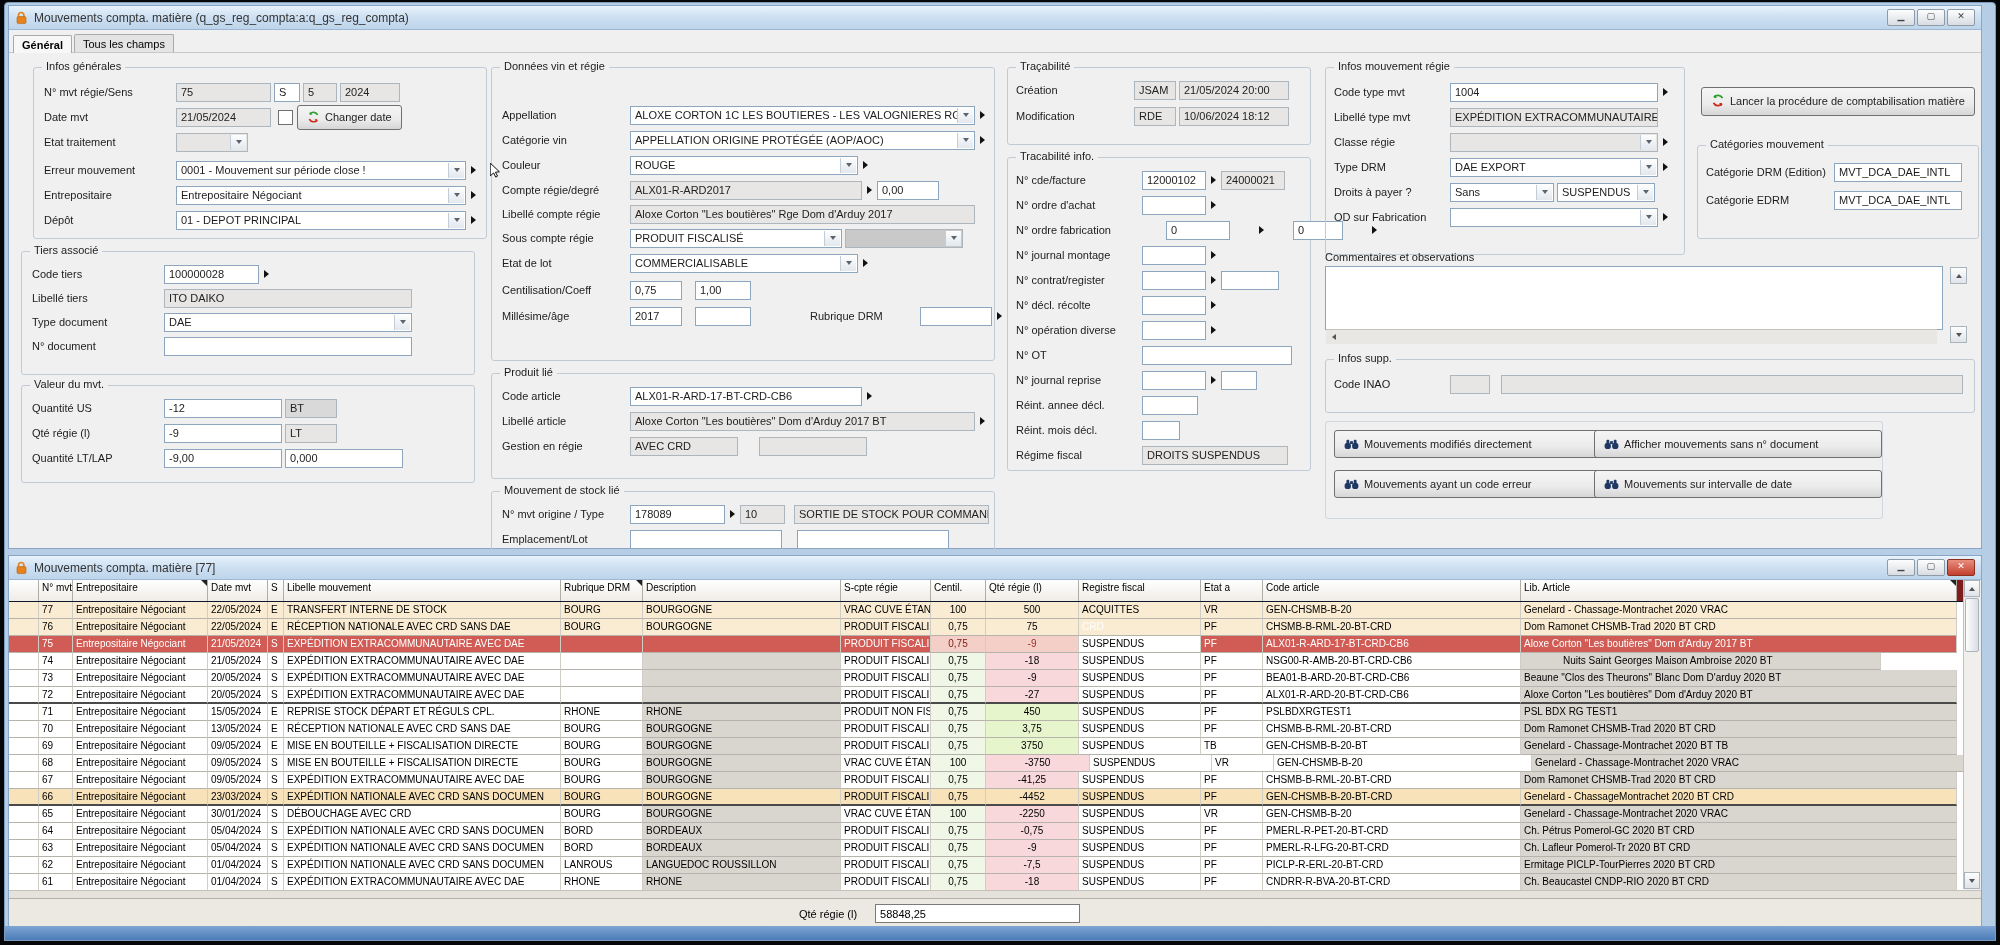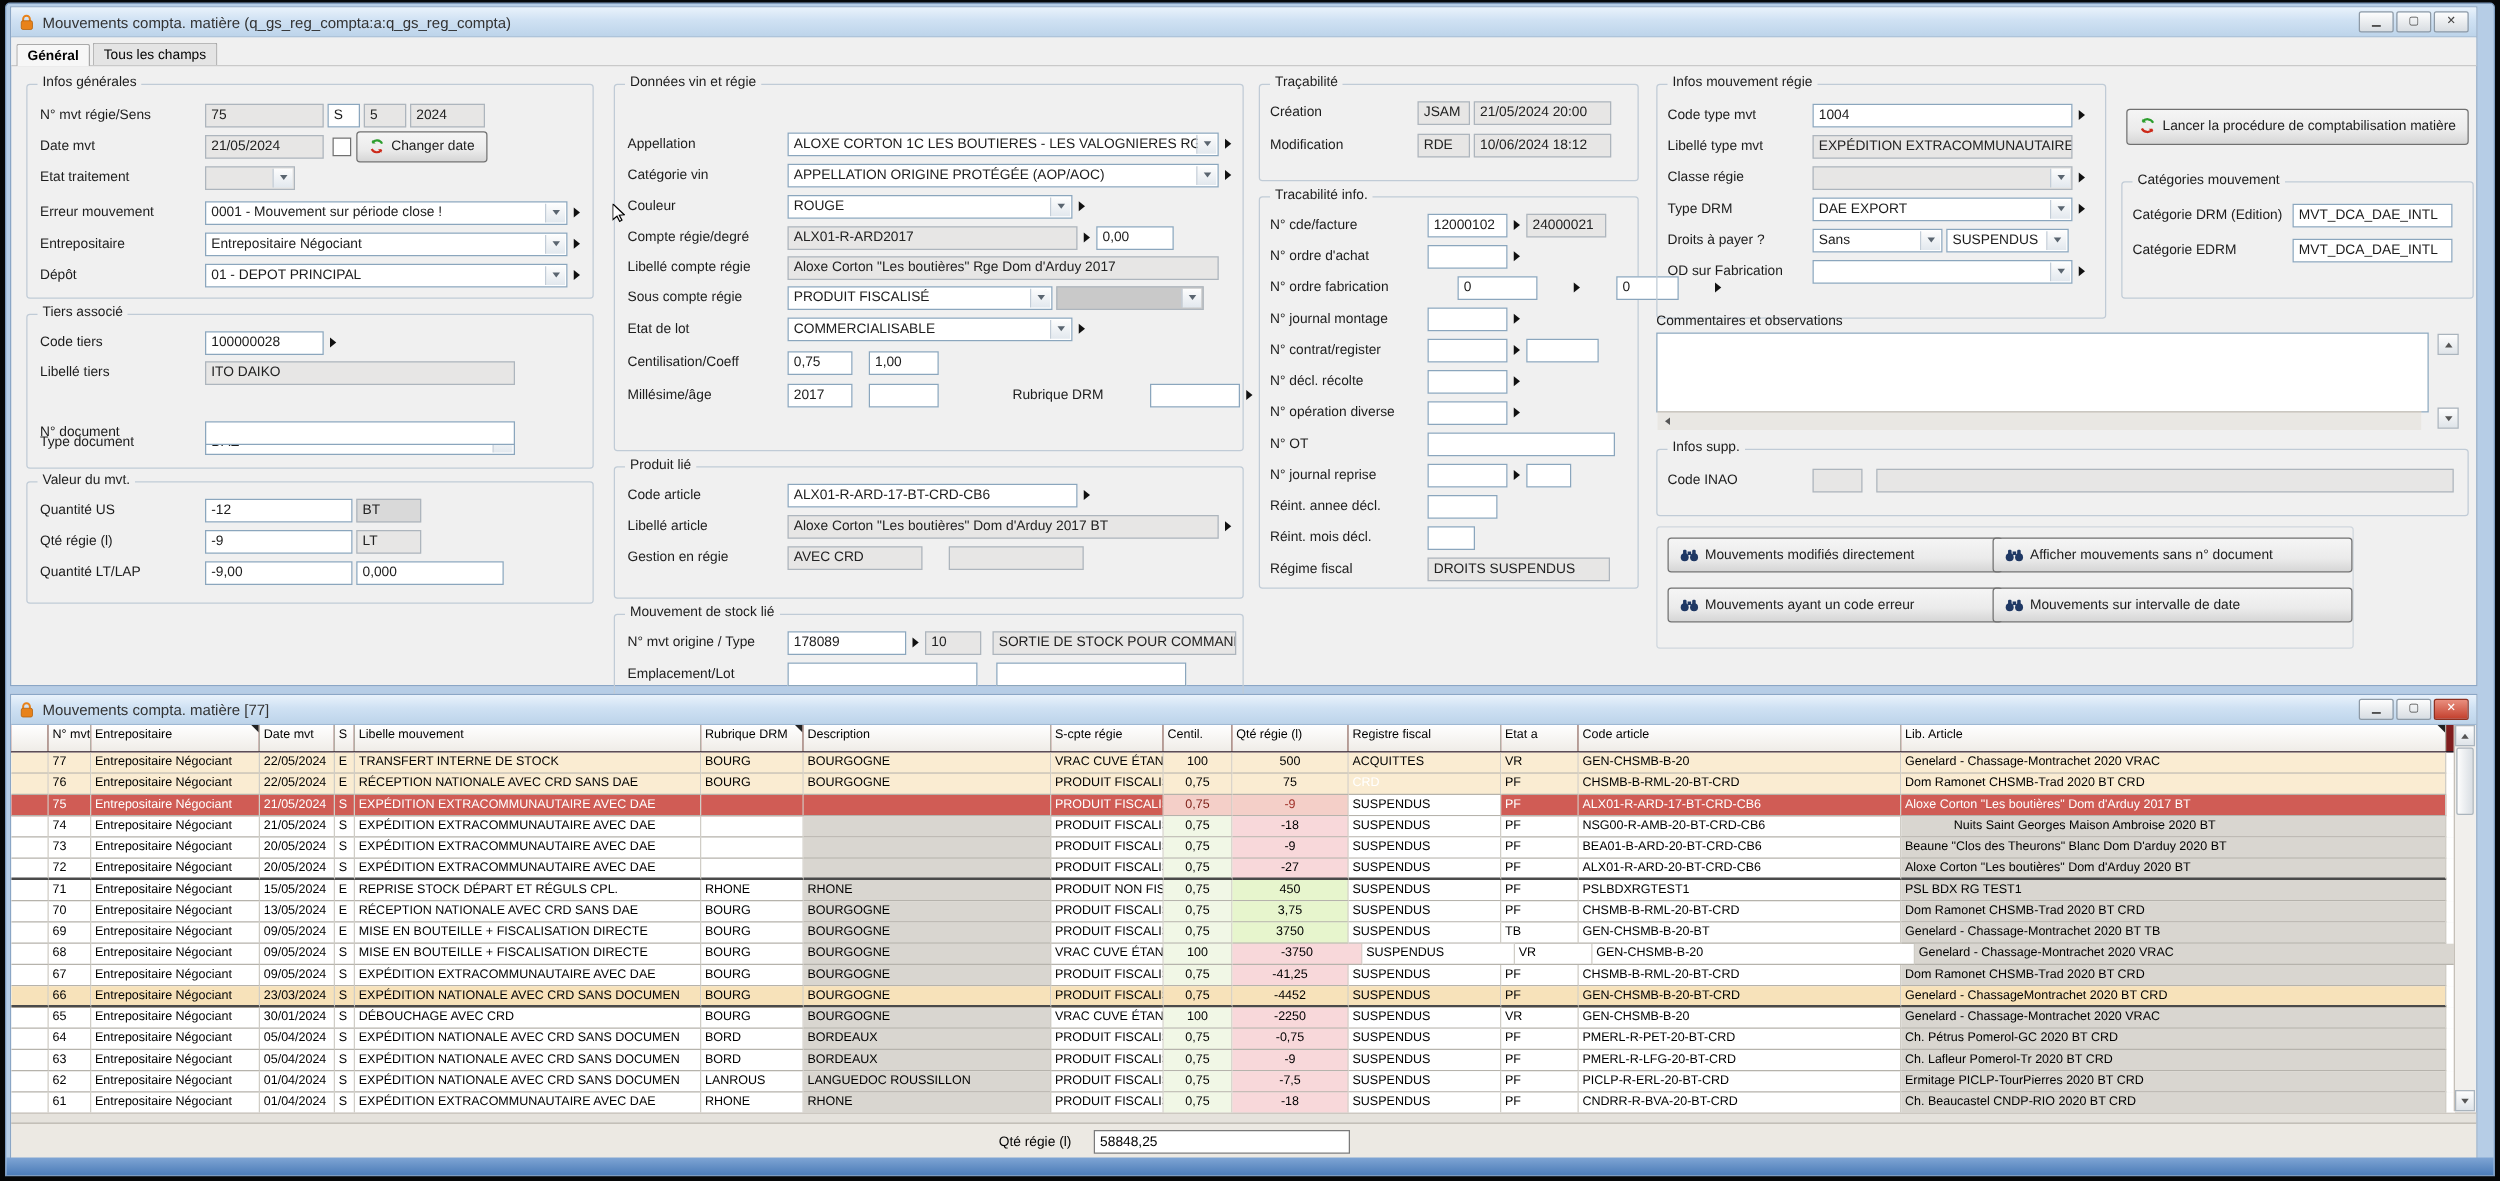--- a/index.html
+++ b/index.html
@@ -118,21 +118,21 @@
         <span class="wbtn">✕</span>
       </span>
     </div>
     <div class="tabs">
       <span class="tab active">Général</span>
       <span class="tab">Tous les champs</span>
     </div>
 
     <div class="form">
 
-      <div class="gb" style="left:12px;top:14px;width:452px;height:170px;">
+      <div class="gb" style="left:24px;top:14px;width:452px;height:170px;">
         <span class="gt">Infos générales</span>
         <div class="fr" style="left:10px;top:14px;">
           <span class="lb" style="width:132px;">N° mvt régie/Sens</span>
           <span class="f ro" style="width:95px;">75</span>
           <span class="f" style="width:26px;">S</span>
           <span class="f ro" style="width:34px;">5</span>
           <span class="f ro" style="width:60px;">2024</span>
         </div>
         <div class="fr" style="left:10px;top:39px;">
           <span class="lb" style="width:132px;">Date mvt</span>
@@ -190,21 +190,21 @@
         <span class="gt">Tiers associé</span>
         <div class="fr" style="left:10px;top:12px;">
           <span class="lb" style="width:132px;">Code tiers</span>
           <span class="f" style="width:95px;">100000028</span>
           <span class="drill"></span>
         </div>
         <div class="fr" style="left:10px;top:36px;">
           <span class="lb" style="width:132px;">Libellé tiers</span>
           <span class="f ro" style="width:248px;">ITO DAIKO</span>
         </div>
-        <div class="fr" style="left:10px;top:60px;margin-top:32px;">
+        <div class="fr" style="left:10px;top:60px;">
           <span class="lb" style="width:132px;">Type document</span>
           <span class="f cb" style="width:248px;">
               <span>DAE</span>
               <span class="chev">
                 <i></i>
               </span>
             </span>
         </div>
         <div class="fr" style="left:10px;top:84px;">
           <span class="lb" style="width:132px;">N° document</span>
@@ -665,21 +665,21 @@
             <span class="gcell" style="width: 16px;">S</span>
             <span class="gcell" style="width: 277px;">EXPÉDITION EXTRACOMMUNAUTAIRE AVEC DAE</span>
             <span class="gcell" style="width: 82px;"></span>
             <span class="gcell grayc" style="width: 198px;"></span>
             <span class="gcell" style="width: 90px;">PRODUIT FISCALIS</span>
             <span class="gcell tr centil" style="width: 55px;">0,75</span>
             <span class="gcell tr neg" style="width: 93px;">-18</span>
             <span class="gcell sus" style="width: 122px;">SUSPENDUS</span>
             <span class="gcell" style="width: 62px;">PF</span>
             <span class="gcell" style="width: 258px;">NSG00-R-AMB-20-BT-CRD-CB6</span>
-            <span class="gcell grayc" style="width: 436px; padding-left: 42px;">Nuits Saint Georges Maison Ambroise 2020 BT</span>
+            <span class="gcell grayc" style="width: 360px; padding-left: 42px;">Nuits Saint Georges Maison Ambroise 2020 BT</span>
           </div>
           <div class="grow ">
             <span class="gcell" style="width: 30px;"></span>
             <span class="gcell" style="width: 34px;">73</span>
             <span class="gcell" style="width: 135px;">Entrepositaire Négociant</span>
             <span class="gcell" style="width: 60px;">20/05/2024</span>
             <span class="gcell" style="width: 16px;">S</span>
             <span class="gcell" style="width: 277px;">EXPÉDITION EXTRACOMMUNAUTAIRE AVEC DAE</span>
             <span class="gcell" style="width: 82px;"></span>
             <span class="gcell grayc" style="width: 198px;"></span>

